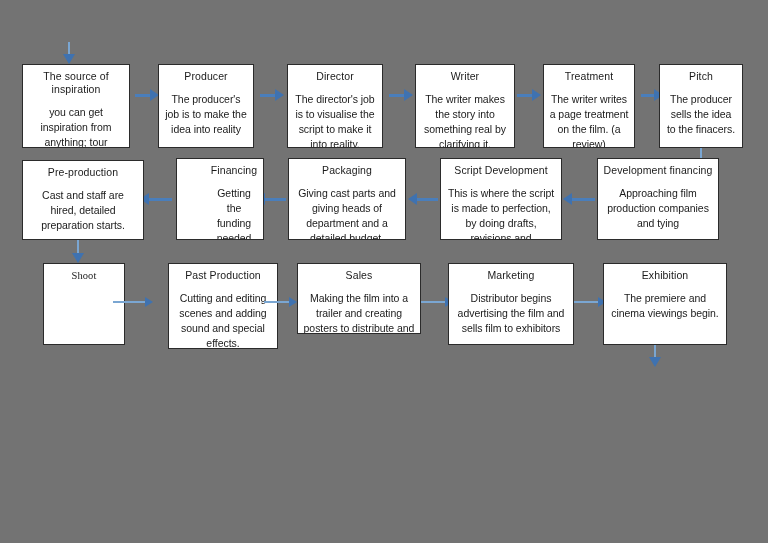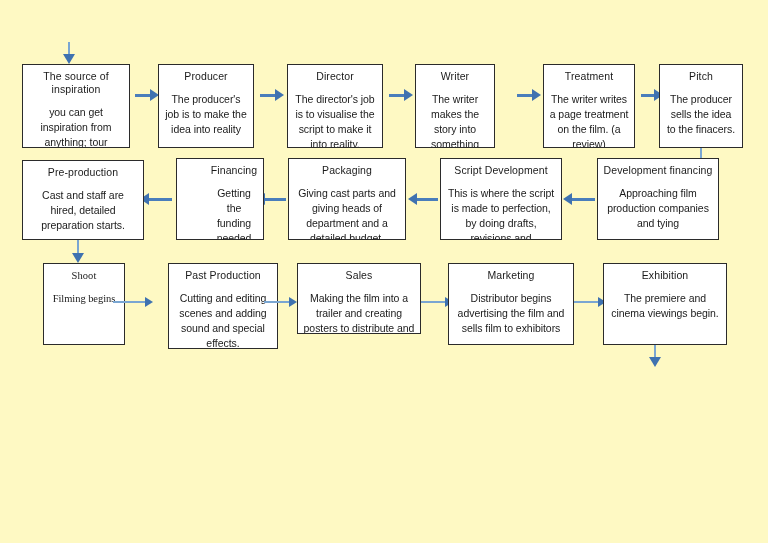--- a/index.html
+++ b/index.html
@@ -10,21 +10,21 @@
   body {
     font-family: "Liberation Sans", sans-serif;
     width: 768px;
     height: 543px;
     overflow: hidden;
   }
   #canvas {
     position: relative;
     width: 768px;
     height: 543px;
-    background: #fef9c3;
+    background: #737373;
   }
 
   
   .node {
     position: absolute;
     box-sizing: border-box;
     border: 1.2px solid #2b2b2b;
     background: #ffffff;
     overflow: hidden;
     text-align: center;
@@ -163,21 +163,21 @@
   <div class="node" style="left:287px; top:64px; width:96px; height:84px;">
     <span class="title">Director</span>
     <span class="body">The director's job is to visualise the script to make it into reality.</span>
   </div>
 
   <div class="conn arrow-r" style="left:389px; top:88px; width:24px; height:14px;">
     <div class="shaft" style="width:16px;"></div>
     <div class="head"></div>
   </div>
 
-  <div class="node" style="left:415px; top:64px; width:80px; height:84px;">
+  <div class="node" style="left:415px; top:64px; width:100px; height:84px;">
     <span class="title">Writer</span>
     <span class="body">The writer makes the story into something real by clarifying it.</span>
   </div>
 
   <div class="conn arrow-r" style="left:517px; top:88px; width:24px; height:14px;">
     <div class="shaft" style="width:16px;"></div>
     <div class="head"></div>
   </div>
 
   <div class="node" style="left:543px; top:64px; width:92px; height:84px;">
@@ -245,21 +245,20 @@
     <span class="body">Cast and staff are hired, detailed preparation starts.</span>
   </div>
 
   <div class="conn arrow-d" style="left:71px; top:240px; width:14px; height:23px;">
     <div class="shaft" style="height:13px;"></div>
     <div class="head"></div>
   </div>
 
   <div class="node" style="left:43px; top:263px; width:82px; height:82px;font-family:Liberation Serif, serif;">
     <span class="title">Shoot</span>
-    <span class="body">Filming begins</span>
   </div>
 
   <div class="conn arrow-thin" style="left:113px; top:296px; width:40px; height:12px;">
     <div class="shaft" style="width:34px;"></div>
     <div class="head"></div>
   </div>
 
   <div class="node" style="left:154px; top:263px; width:110px; height:86px;margin-left:14px;">
     <span class="title">Past Production</span>
     <span class="body">Cutting and editing scenes and adding sound and special effects.</span>

